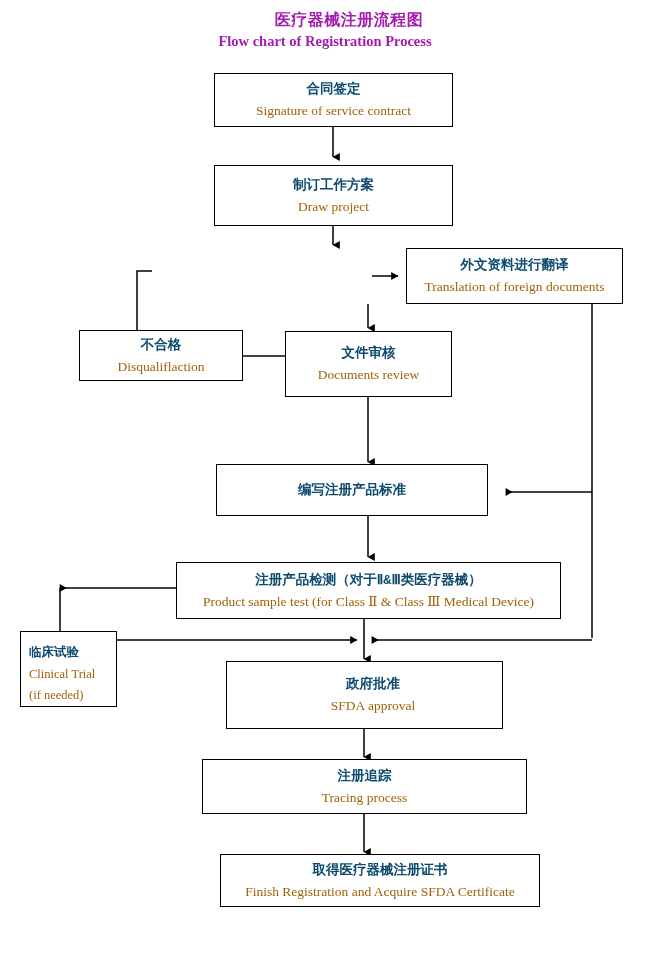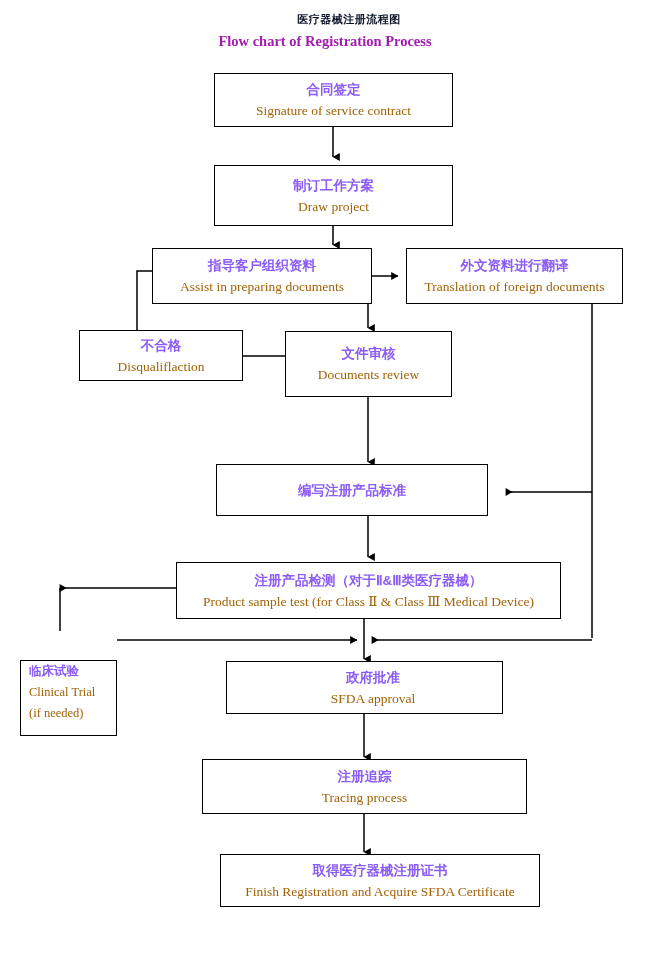--- a/index.html
+++ b/index.html
@@ -18,23 +18,23 @@
   }
   #title-block {
     position: absolute;
     left: 0;
     top: 10px;
     width: 650px;
     text-align: center;
   }
   #title-cn {
     font-family: "DejaVu Sans", "Liberation Sans", sans-serif;
-    font-size: 11px;
+    font-size: 16px;
     font-weight: bold;
-    color: #0f172a;
+    color: #a21caf;
     letter-spacing: 0.5px;
     line-height: 20px;
     padding-left: 48px;
   }
   #title-en {
     font-family: "Liberation Serif", "DejaVu Serif", serif;
     font-size: 14.5px;
     font-weight: bold;
     color: #a21caf;
     line-height: 20px;
@@ -54,42 +54,41 @@
     border: 1.4px solid #000000;
     background: #ffffff;
     display: flex;
     flex-direction: column;
     align-items: center;
     justify-content: center;
     text-align: center;
     z-index: 2;
   }
   .node .cn {
-    font-family: Liberation Sans, sans-serif;
+    font-family: Liberation Mono, monospace;
     font-size: 13.5px;
     font-weight: bold;
-    color: #8b5cf6;
+    color: #0c4a6e;
     line-height: 19px;
     white-space: nowrap;
   }
   .node .en {
     font-family: "Liberation Serif", "DejaVu Serif", serif;
     font-size: 13.5px;
     color: #a16207;
     line-height: 19px;
     white-space: nowrap;
     margin-top: 2px;
   }
   
   .node.left-align {
     align-items: flex-start;
-    justify-content: flex-start;
+    justify-content: flex-end;
     text-align: left;
     padding-left: 8px;
-    margin-top: 29px;
   }
   .node.left-align .cn,
   .node.left-align .en {
     font-size: 12.5px;
     line-height: 21px;
     margin-top: 0;
   }
 </style>
 </head>
 <body>
@@ -156,24 +155,20 @@
   <div class="node" style="left:214px; top:73px; width:239px; height:54px;">
     <div class="cn">合同签定</div>
     <div class="en">Signature of service contract</div>
   </div>
 
   <div class="node" style="left:214px; top:165px; width:239px; height:61px;">
     <div class="cn">制订工作方案</div>
     <div class="en">Draw project</div>
   </div>
 
-  <div class="node" style="left:152px; top:248px; width:220px; height:56px;">
-    <div class="cn">指导客户组织资料</div>
-    <div class="en">Assist in preparing documents</div>
-  </div>
 
   <div class="node" style="left:406px; top:248px; width:217px; height:56px;">
     <div class="cn">外文资料进行翻译</div>
     <div class="en">Translation of foreign documents</div>
   </div>
 
   <div class="node" style="left:79px; top:330px; width:164px; height:51px;">
     <div class="cn">不合格</div>
     <div class="en">Disqualiflaction</div>
   </div>
@@ -191,21 +186,21 @@
     <div class="cn">注册产品检测（对于Ⅱ&amp;Ⅲ类医疗器械）</div>
     <div class="en">Product sample test (for Class  Ⅱ &amp; Class  Ⅲ  Medical Device)</div>
   </div>
 
   <div class="node left-align" style="left:20px; top:631px; width:97px; height:76px;">
     <div class="cn">临床试验</div>
     <div class="en">Clinical Trial</div>
     <div class="en">(if needed)</div>
   </div>
 
-  <div class="node" style="left:226px; top:661px; width:277px; height:53px;padding-left:17px;">
+  <div class="node" style="left:226px; top:661px; width:277px; height:68px;padding-left:17px;">
     <div class="cn">政府批准</div>
     <div class="en">SFDA approval</div>
   </div>
 
   <div class="node" style="left:202px; top:759px; width:325px; height:55px;text-align:right;">
     <div class="cn">注册追踪</div>
     <div class="en">Tracing process</div>
   </div>
 
   <div class="node" style="left:200px; top:854px; width:320px; height:53px;margin-left:20px;">

